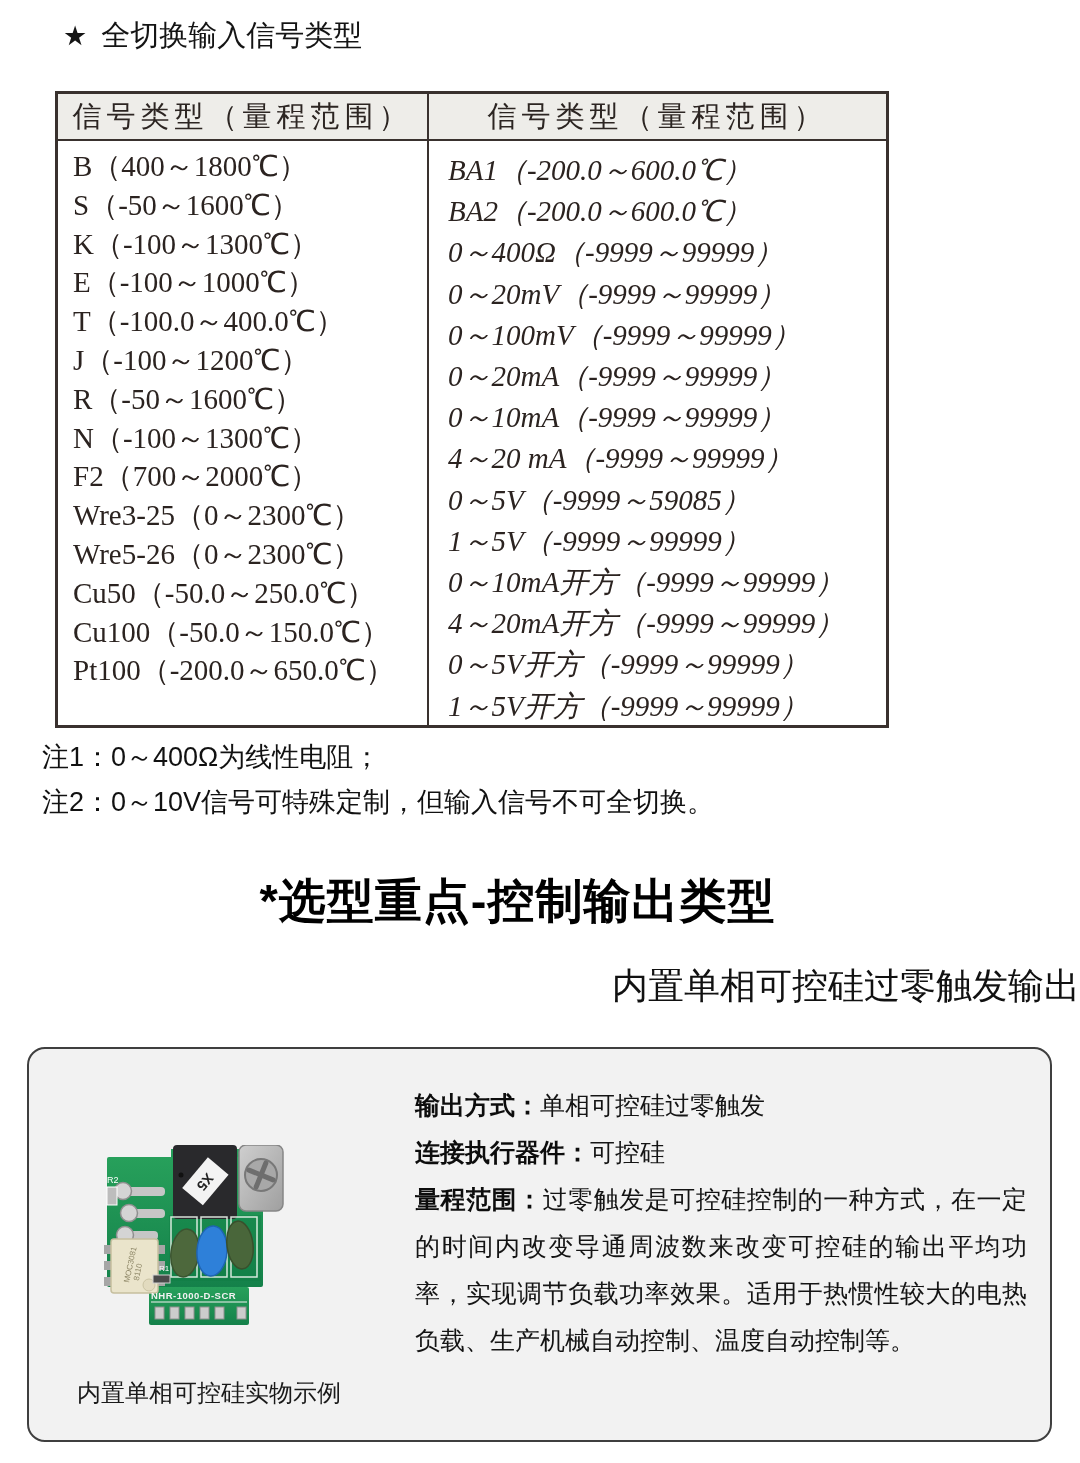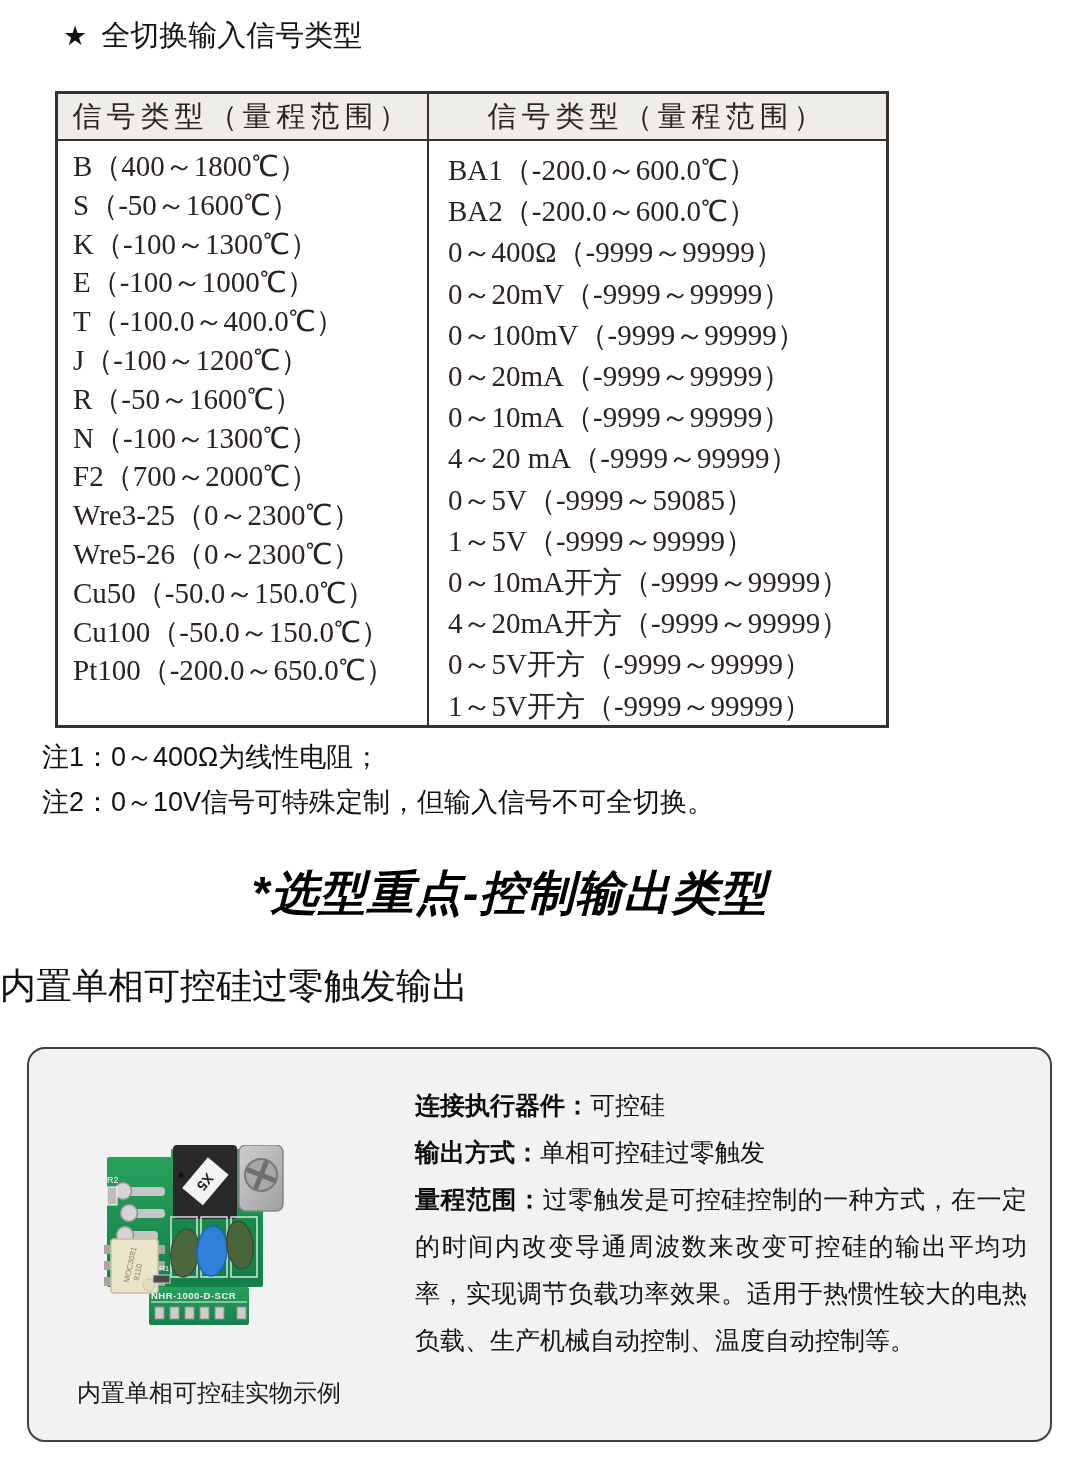--- a/index.html
+++ b/index.html
@@ -9,27 +9,27 @@
   .star{font-size:27px;color:#141414;}
 
   
   .signal-table{position:absolute;left:55px;top:91px;width:834px;height:637px;border:3px solid #39312e;box-sizing:border-box;background:#ffffff;display:grid;grid-template-columns:371px 1fr;grid-template-rows:47px 1fr;}
   .th{background:#eeede9;border-bottom:2px solid #39312e;font-family:Liberation Sans, sans-serif;font-size:29px;letter-spacing:5px;color:#2c2522;display:flex;align-items:center;justify-content:center;}
   .th-left{border-right:2px solid #39312e;}
   .tcol{font-family:"Liberation Serif",serif;font-size:29px;color:#2b2320;box-sizing:border-box;}
   .tcol-left{border-right:2px solid #39312e;padding:6px 13px 0 15px;}
   .tcol-right{padding:9px 0 0 19px;}
   .tcol-left .t-row{line-height:38.8px;white-space:nowrap;}
-  .tcol-right .t-row{line-height:41.2px;white-space:nowrap;}
+  .tcol-right .t-row{line-height:41.2px;white-space:nowrap;font-style:italic;}
 
   .notes{position:absolute;left:42px;top:735px;font-size:27px;line-height:45px;color:#111111;}
   .notes p{margin:0;}
 
-  .big-title{position:absolute;left:0;top:862px;width:1019px;text-align:center;font-size:47px;font-weight:800;color:#000000;letter-spacing:1px;margin:0;font-style:italic;}
-  .subtitle{position:absolute;left:0;top:962px;width:1080px;text-align:left;font-size:36px;font-weight:400;color:#111111;margin:0;}
+  .big-title{position:absolute;left:0;top:862px;width:1019px;text-align:center;font-size:47px;font-weight:800;color:#000000;letter-spacing:1px;margin:8px;}
+  .subtitle{position:absolute;left:0;top:962px;width:1080px;text-align:right;font-size:36px;font-weight:400;color:#111111;margin:0;}
 
   
   .spec-card{position:absolute;left:27px;top:1047px;width:1025px;height:395px;box-sizing:border-box;background:#f2f2f2;border:2px solid #3f3f3f;border-radius:18px;}
   .pcb{position:absolute;left:70px;top:96px;}
   .specs{position:absolute;left:386px;top:33px;width:612px;font-size:25px;line-height:47px;color:#141414;}
   .specs p{margin:0;text-align:justify;}
   .spec-label{font-weight:bold;color:#0d0d0d;}
   .card-caption{position:absolute;left:48px;top:328px;font-size:24px;color:#1a1a1a;}
 </style>
 </head>
@@ -50,21 +50,21 @@
       <div class="t-row">S（-50～1600℃）</div>
       <div class="t-row">K（-100～1300℃）</div>
       <div class="t-row">E（-100～1000℃）</div>
       <div class="t-row">T（-100.0～400.0℃）</div>
       <div class="t-row">J（-100～1200℃）</div>
       <div class="t-row">R（-50～1600℃）</div>
       <div class="t-row">N（-100～1300℃）</div>
       <div class="t-row">F2（700～2000℃）</div>
       <div class="t-row">Wre3-25（0～2300℃）</div>
       <div class="t-row">Wre5-26（0～2300℃）</div>
-      <div class="t-row">Cu50（-50.0～150.0℃）</div>
+      <div class="t-row">Cu50（-50.0～250.0℃）</div>
       <div class="t-row">Cu100（-50.0～150.0℃）</div>
       <div class="t-row">Pt100（-200.0～650.0℃）</div>
     </div>
     <div class="tcol tcol-right">
       <div class="t-row">BA1（-200.0～600.0℃）</div>
       <div class="t-row">BA2（-200.0～600.0℃）</div>
       <div class="t-row">0～400Ω（-9999～99999）</div>
       <div class="t-row">0～20mV（-9999～99999）</div>
       <div class="t-row">0～100mV（-9999～99999）</div>
       <div class="t-row">0～20mA（-9999～99999）</div>
@@ -164,21 +164,21 @@
         <rect x="56" y="162" width="9" height="12"></rect>
         <rect x="71" y="162" width="9" height="12"></rect>
         <rect x="86" y="162" width="9" height="12"></rect>
         <rect x="101" y="162" width="9" height="12"></rect>
         <rect x="116" y="162" width="9" height="12"></rect>
         <rect x="138" y="162" width="9" height="12"></rect>
       </g>
     </svg>
 
     <div class="specs">
+      <p><strong class="spec-label">输出方式：</strong><span>单相可控硅过零触发</span></p>
       <p><strong class="spec-label">连接执行器件：</strong><span>可控硅</span></p>
-      <p><strong class="spec-label">输出方式：</strong><span>单相可控硅过零触发</span></p>
       <p><strong class="spec-label">量程范围：</strong><span>过零触发是可控硅控制的一种方式，在一定的时间内改变导通周波数来改变可控硅的输出平均功率，实现调节负载功率效果。适用于热惯性较大的电热负载、生产机械自动控制、温度自动控制等。</span></p>
     </div>
 
     <div class="card-caption">内置单相可控硅实物示例</div>
   </div>
 
 </div>
 
 </body></html>

